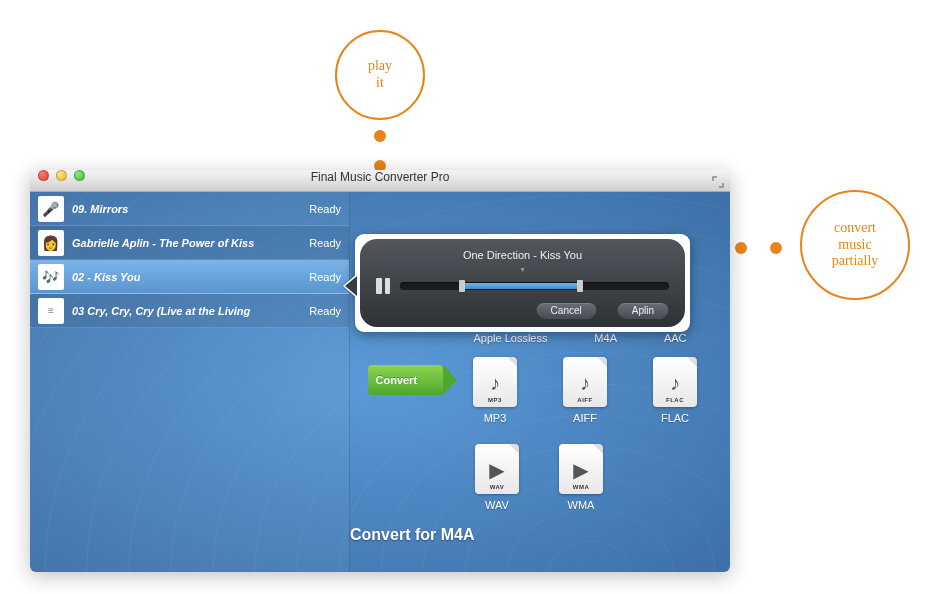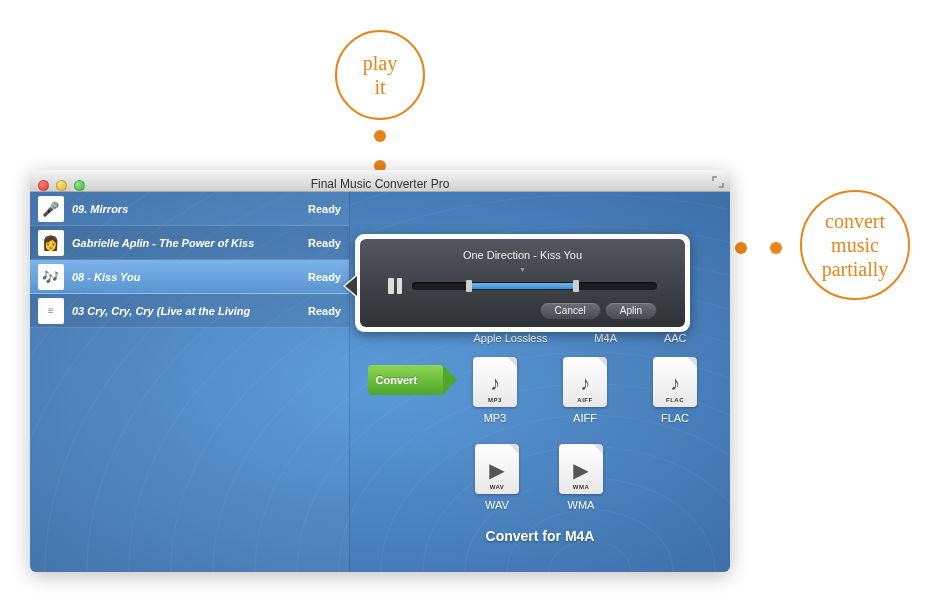--- a/index.html
+++ b/index.html
@@ -12,21 +12,21 @@
       overflow: hidden;
     }
     
     
     .callout {
       position: absolute;
       border: 2px solid #e8841a;
       border-radius: 50%;
       color: #e8841a;
       font-family: Georgia, serif;
-      font-size: 20px;
+      font-size: 14px;
       display: flex;
       align-items: center;
       justify-content: center;
       text-align: center;
       background: #fff;
       line-height: 1.2;
     }
     .callout-play { width: 90px; height: 90px; left: 335px; top: 30px; }
     .callout-convert { width: 110px; height: 110px; left: 800px; top: 190px; }
     
@@ -49,21 +49,21 @@
       box-shadow: 0 4px 20px rgba(0,0,0,0.25);
       overflow: hidden;
       background: #eee;
     }
     
     .titlebar {
       height: 22px;
       background: linear-gradient(to bottom, #f5f5f5, #d0d0d0);
       border-bottom: 1px solid #aaa;
       display: flex;
-      align-items: flex-end;
+      align-items: flex-start;
       position: relative;
       text-decoration: underline;
     }
     .traffic-lights {
       display: flex;
       gap: 7px;
       margin-left: 8px;
     }
     .traffic-dot {
       width: 11px;
@@ -140,21 +140,21 @@
       height: 26px;
       background: #fff;
       border-radius: 2px;
       display: flex;
       align-items: center;
       justify-content: center;
       font-size: 14px;
       flex-shrink: 0;
     }
     .track-title { white-space: nowrap; overflow: hidden; text-overflow: ellipsis; font-weight: bold; font-style: italic; }
-    .track-status { font-weight: bold; flex-shrink: 0; }
+    .track-status { font-weight: normal; flex-shrink: 0; }
     
     
     .main {
       flex: 1;
       position: relative;
       z-index: 1;
     }
     .format-text {
       color: #fff;
       font-size: 11px;
@@ -224,23 +224,23 @@
       display: flex;
       flex-direction: column;
       align-items: center;
       gap: 5px;
     }
     
     .bottom-label {
       position: absolute;
       bottom: 28px;
       left: 0; right: 0;
-      text-align: center;
+      text-align: left;
       color: #fff;
-      font-size: 14px;
+      font-size: 16px;
       font-weight: bold;
       text-shadow: 0 1px 2px rgba(0,0,0,0.4);
     }
     
     
     .popover-wrap {
       position: absolute;
       left: 325px;
       top: 42px;
       z-index: 5;
@@ -265,22 +265,22 @@
     }
     .popover {
       width: 335px;
       background: #fff;
       border-radius: 9px;
       padding: 5px;
       box-shadow: 0 3px 12px rgba(0,0,0,0.4);
     }
     .player {
       background: linear-gradient(to bottom, #53575d, #2e3135);
-      border-radius: 6px;
-      padding: 10px 28px 8px;
+      border-radius: 17px;
+      padding: 10px 16px 8px;
       color: #ddd;
       font-size: 10px;
     }
     .player-title {
       text-align: center;
       font-size: 11px;
       color: #eee;
       margin-bottom: 4px;
     }
     .player-caret { text-align: center; color: #999; font-size: 8px; margin-bottom: 4px; }
@@ -330,21 +330,21 @@
       justify-content: space-between;
       align-items: center;
       color: #ccc;
       font-size: 10px;
       padding: 0 4px;
     }
     .time-arrow { color: #888; font-size: 9px; }
     .btn-row {
       display: flex;
       justify-content: flex-end;
-      gap: 4px;
+      gap: 20px;
       margin-top: 8px;
     }
     .pill-btn {
       background: linear-gradient(to bottom, #6a6e74, #4a4e54);
       border: 1px solid rgba(0,0,0,0.3);
       color: #eee;
       font-size: 10px;
       padding: 2px 14px;
       border-radius: 10px;
       cursor: pointer;
@@ -428,21 +428,21 @@
       <div class="track-row alt">
         <div class="track-left">
           <div class="thumb">👩</div>
           <div class="track-title">Gabrielle Aplin - The Power of Kiss</div>
         </div>
         <div class="track-status">Ready</div>
       </div>
       <div class="track-row selected">
         <div class="track-left">
           <div class="thumb">🎶</div>
-          <div class="track-title">08 - Kiss You</div>
+          <div class="track-title">02 - Kiss You</div>
         </div>
         <div class="track-status">Ready</div>
       </div>
       <div class="track-row alt">
         <div class="track-left">
           <div class="thumb" style="font-size:10px;color:#888">≡</div>
           <div class="track-title">03 Cry, Cry, Cry (Live at the Living</div>
         </div>
         <div class="track-status">Ready</div>
       </div>

